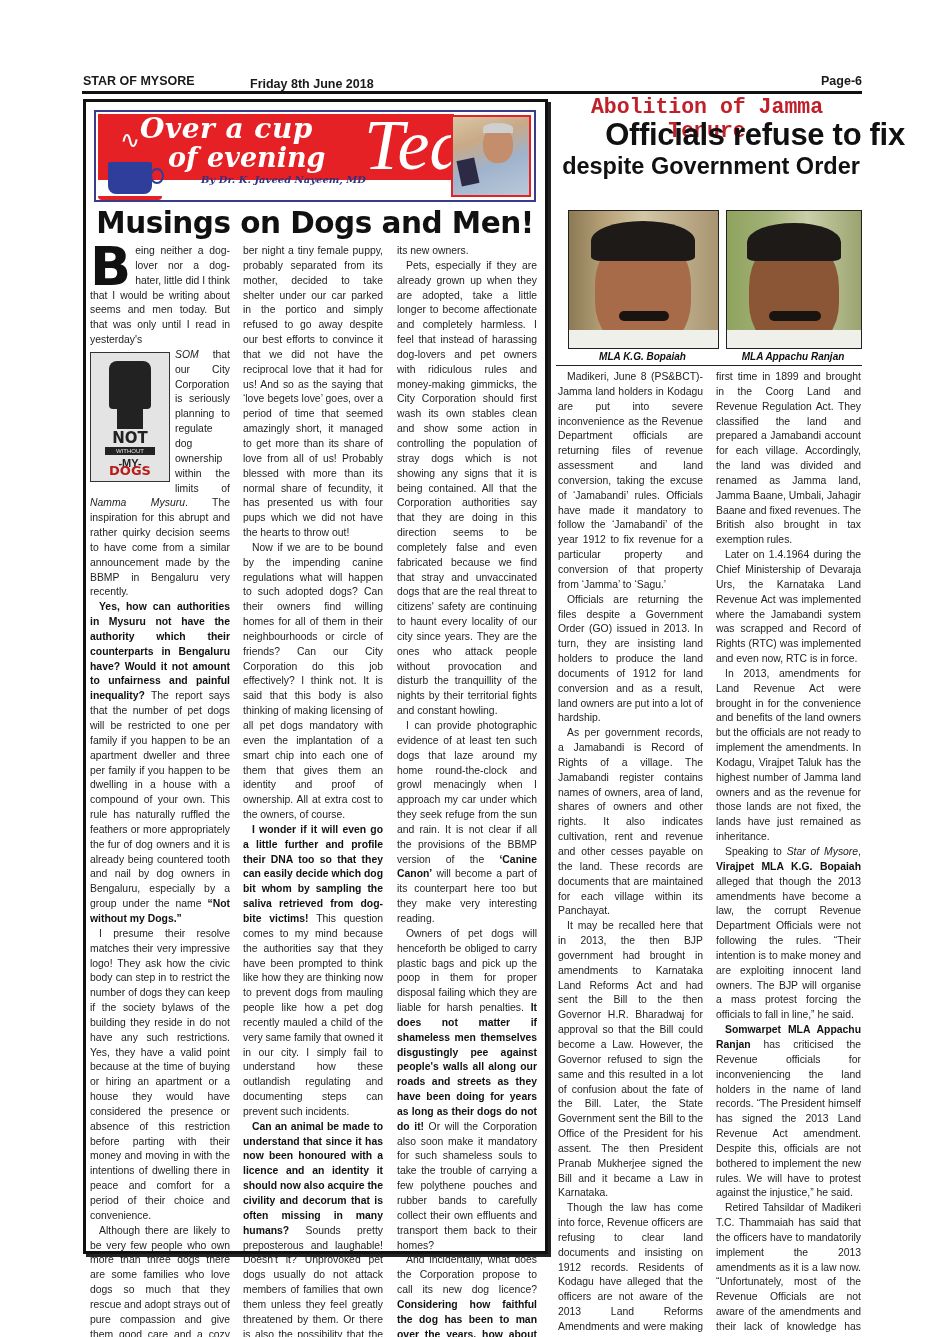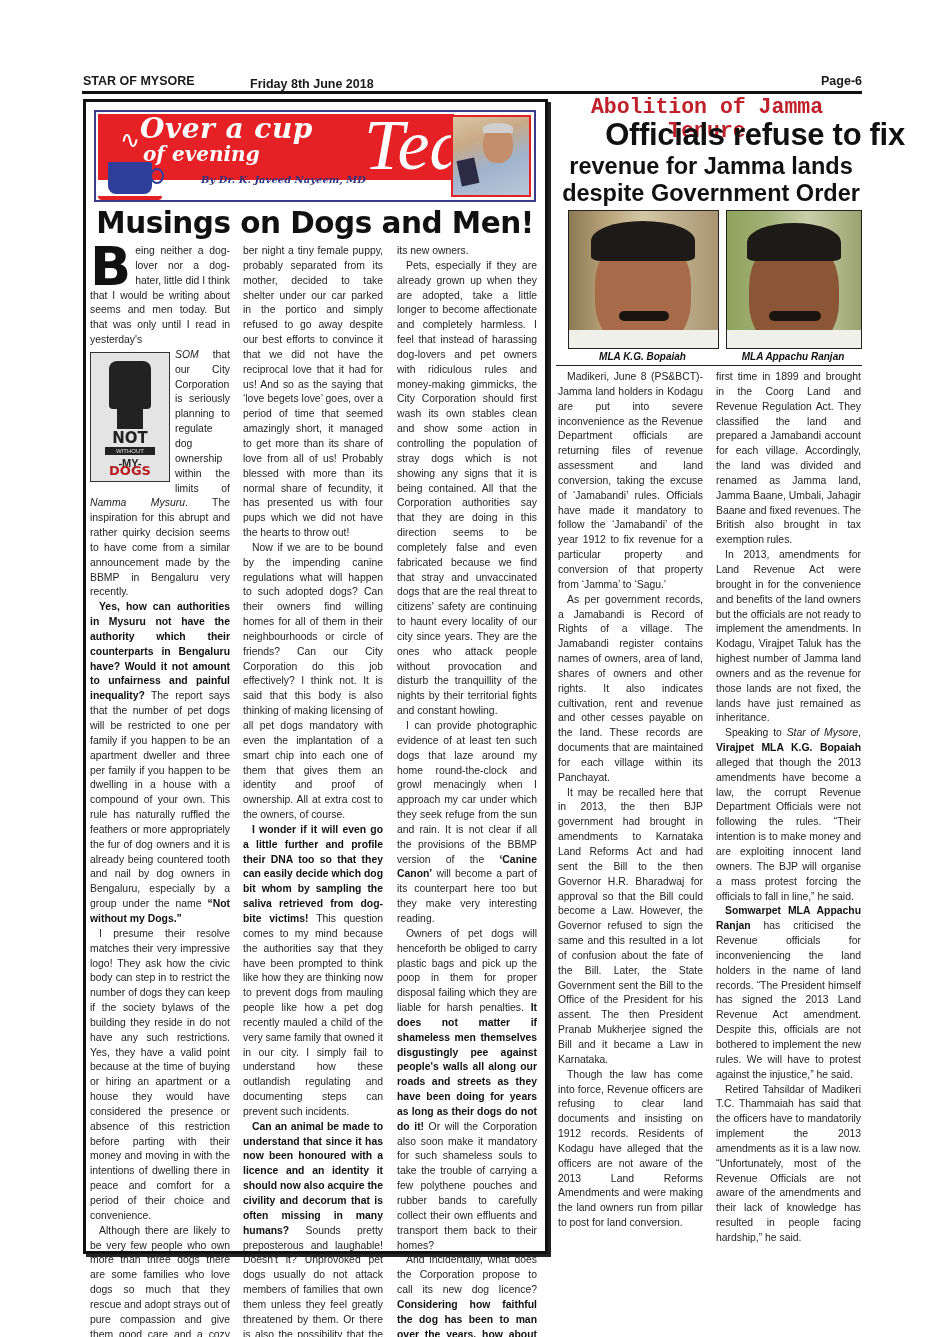--- a/index.html
+++ b/index.html
@@ -8,21 +8,21 @@
   .masthead .paper { position:absolute; left:1px; top:1px; }
   .masthead .date { position:absolute; left:168px; top:4px; }
   .masthead .page { position:absolute; right:0; top:1px; }
 
   
   .left-box { position:absolute; left:83px; top:99px; width:459px; height:1149px; border:3px solid #111; box-shadow:3px 3px 0 #222; background:#fff; }
   .banner { position:absolute; left:8px; top:8px; width:438px; height:88px; border:2px solid #3a3c8a; background:#fff; }
   .banner-red { position:absolute; left:2px; top:2px; width:356px; height:66px; background:#e52126; }
   .banner-white { position:absolute; left:2px; top:68px; width:356px; height:16px; background:#fff; }
   .banner .t1 { position:absolute; left:44px; top:0px; font-family:"DejaVu Serif", serif; font-style:italic; font-weight:bold; color:#fff; font-size:28px; letter-spacing:0.5px; }
-  .banner .t2 { position:absolute; left:47px; top:30px; font-family:"DejaVu Serif", serif; font-style:italic; font-weight:bold; color:#fff; font-size:20px; }
+  .banner .t2 { position:absolute; left:72px; top:30px; font-family:"DejaVu Serif", serif; font-style:italic; font-weight:bold; color:#fff; font-size:27px; }
   .banner .t3 { position:absolute; left:268px; top:-8px; font-family:"Liberation Serif", serif; font-style:italic; color:#fff; font-size:72px; }
   .banner .byline { position:absolute; left:105px; top:62px; font-family:"DejaVu Serif", serif; font-style:italic; font-weight:bold; color:#2f3381; font-size:10px; }
   .cup { position:absolute; left:12px; top:50px; width:44px; height:32px; background:#2f3d9b; border-radius:2px 2px 8px 8px; }
   .cup-handle { position:absolute; left:54px; top:56px; width:10px; height:12px; border:2px solid #2f3d9b; border-radius:50%; }
   .saucer { position:absolute; left:2px; top:84px; width:64px; height:4px; background:#e52126; border-radius:0 0 20px 20px; }
   .steam { position:absolute; left:24px; top:16px; color:#fff; font-size:24px; line-height:1; }
   .portrait { position:absolute; right:3px; top:3px; width:76px; height:78px; border:2px solid #e52126; background:linear-gradient(160deg,#d9c7a5 0%,#c9a987 30%,#9fb3cc 60%,#b9c9da 100%); overflow:hidden; }
   .portrait .face { position:absolute; left:30px; top:10px; width:30px; height:36px; border-radius:45%; background:#c48e6d; }
   .portrait .hair { position:absolute; left:30px; top:6px; width:30px; height:10px; border-radius:50% 50% 0 0; background:#cfcfcf; }
   .portrait .book { position:absolute; left:6px; top:42px; width:18px; height:26px; background:#2c2a45; transform:rotate(-12deg); }
@@ -128,21 +128,20 @@
   <p>Pets, especially if they are already grown up when they are adopted, take a little longer to become affectionate and completely harmless. I feel that instead of harassing dog-lovers and pet owners with ridiculous rules and money-making gimmicks, the City Corporation should first wash its own stables clean and show some action in controlling the population of stray dogs which is not showing any signs that it is being contained. All that the Corporation authorities say that they are doing in this direction seems to be completely false and even fabricated because we find that stray and unvaccinated dogs that are the real threat to citizens' safety are continuing to haunt every locality of our city since years. They are the ones who attack people without provocation and disturb the tranquillity of the nights by their territorial fights and constant howling.</p>
   <p><span>I can provide photographic evidence of at least ten such dogs that laze around my home round-the-clock and growl menacingly when I approach my car under which they seek refuge from the sun and rain. It is not clear if all the provisions of the BBMP version of the </span><b>‘Canine Canon’</b><span> will become a part of its counterpart here too but they make very interesting reading.</span></p>
   <p><span>Owners of pet dogs will henceforth be obliged to carry plastic bags and pick up the poop in them for proper disposal failing which they are liable for harsh penalties. </span><b>It does not matter if shameless men themselves disgustingly pee against people's walls all along our roads and streets as they have been doing for years as long as their dogs do not do it!</b><span> Or will the Corporation also soon make it mandatory for such shameless souls to take the trouble of carrying a few polythene pouches and rubber bands to carefully collect their own effluents and transport them back to their homes?</span></p>
   <p><span>And incidentally, what does the Corporation propose to call its new dog licence? </span><b>Considering how faithful the dog has been to man over the years, how about calling it the ‘WAFADAAR CARD’? Do think about it!</b></p>
 
 </div>
 
 <div class="kicker">Abolition of Jamma Tenure</div>
 <div class="rh1">Officials refuse to fix</div>
 <div class="rh2">
-  <div>revenue for Jamma lands</div>
   <div>despite Government Order</div>
 </div>
 
 <div class="photo photo1">
   <div class="head"></div>
   <div class="hair"></div>
   <div class="mustache"></div>
   <div class="shirt"></div>
 </div>
 <div class="photo photo2">
@@ -150,25 +149,27 @@
   <div class="hair"></div>
   <div class="mustache"></div>
   <div class="shirt"></div>
 </div>
 <div class="caption cap1">MLA K.G. Bopaiah</div>
 <div class="caption cap2">MLA Appachu Ranjan</div>
 <div class="rule-right"></div>
 
 <div class="col rcol1">
   <p>Madikeri, June 8 (PS&amp;BCT)- Jamma land holders in Kodagu are put into severe inconvenience as the Revenue Department officials are returning files of revenue assessment and land conversion, taking the excuse of ‘Jamabandi’ rules. Officials have made it mandatory to follow the ‘Jamabandi’ of the year 1912 to fix revenue for a particular property and conversion of that property from ‘Jamma’ to ‘Sagu.’</p>
+  <p>Officials are returning the files despite a Government Order (GO) issued in 2013. In turn, they are insisting land holders to produce the land documents of 1912 for land conversion and as a result, land owners are put into a lot of hardship.</p>
   <p>As per government records, a Jamabandi is Record of Rights of a village. The Jamabandi register contains names of owners, area of land, shares of owners and other rights. It also indicates cultivation, rent and revenue and other cesses payable on the land. These records are documents that are maintained for each village within its Panchayat.</p>
   <p>It may be recalled here that in 2013, the then BJP government had brought in amendments to Karnataka Land Reforms Act and had sent the Bill to the then Governor H.R. Bharadwaj for approval so that the Bill could become a Law. However, the Governor refused to sign the same and this resulted in a lot of confusion about the fate of the Bill. Later, the State Government sent the Bill to the Office of the President for his assent. The then President Pranab Mukherjee signed the Bill and it became a Law in Karnataka.</p>
   <p>Though the law has come into force, Revenue officers are refusing to clear land documents and insisting on 1912 records. Residents of Kodagu have alleged that the officers are not aware of the 2013 Land Reforms Amendments and were making the land owners run from pillar to post for land conversion.</p>
 
 </div>
 
 <div class="col rcol2">
   <p class="noindent">first time in 1899 and brought in the Coorg Land and Revenue Regulation Act. They classified the land and prepared a Jamabandi account for each village. Accordingly, the land was divided and renamed as Jamma land, Jamma Baane, Umbali, Jahagir Baane and fixed revenues. The British also brought in tax exemption rules.</p>
+  <p>Later on 1.4.1964 during the Chief Ministership of Devaraja Urs, the Karnataka Land Revenue Act was implemented where the Jamabandi system was scrapped and Record of Rights (RTC) was implemented and even now, RTC is in force.</p>
   <p>In 2013, amendments for Land Revenue Act were brought in for the convenience and benefits of the land owners but the officials are not ready to implement the amendments. In Kodagu, Virajpet Taluk has the highest number of Jamma land owners and as the revenue for those lands are not fixed, the lands have just remained as inheritance.</p>
   <p><span>Speaking to </span><i>Star of Mysore</i><span>, </span><b>Virajpet MLA K.G. Bopaiah</b><span> alleged that though the 2013 amendments have become a law, the corrupt Revenue Department Officials were not following the rules. “Their intention is to make money and are exploiting innocent land owners. The BJP will organise a mass protest forcing the officials to fall in line,” he said.</span></p>
   <p><b>Somwarpet MLA Appachu Ranjan</b><span> has criticised the Revenue officials for inconveniencing the land holders in the name of land records. “The President himself has signed the 2013 Land Revenue Act amendment. Despite this, officials are not bothered to implement the new rules. We will have to protest against the injustice,” he said.</span></p>
   <p>Retired Tahsildar of Madikeri T.C. Thammaiah has said that the officers have to mandatorily implement the 2013 amendments as it is a law now. “Unfortunately, most of the Revenue Officials are not aware of the amendments and their lack of knowledge has resulted in people facing hardship,” he said.</p>
 </div>
 
 </body></html>

